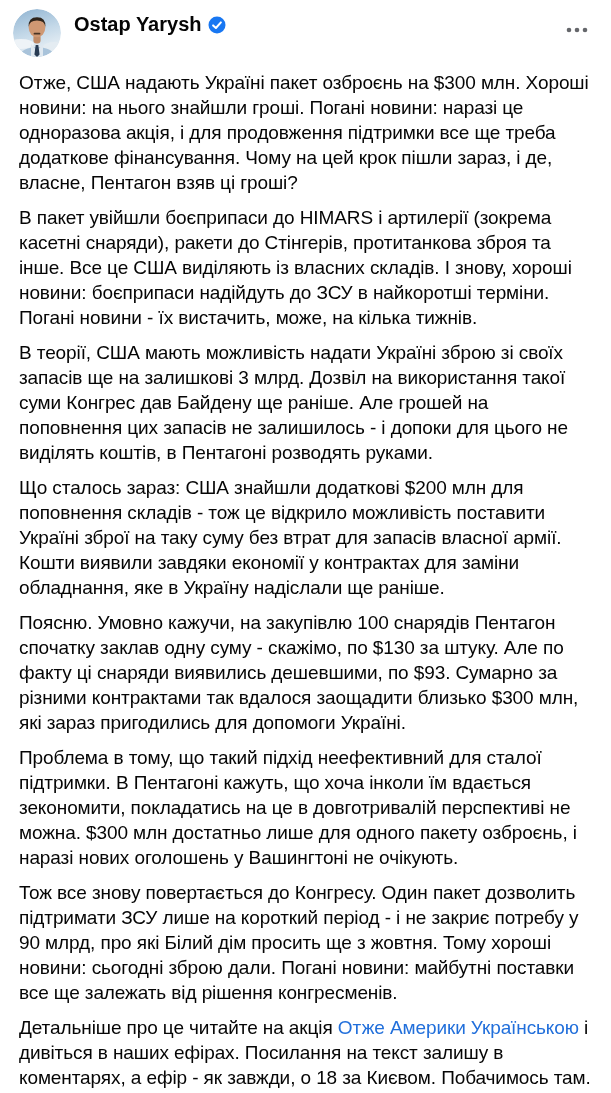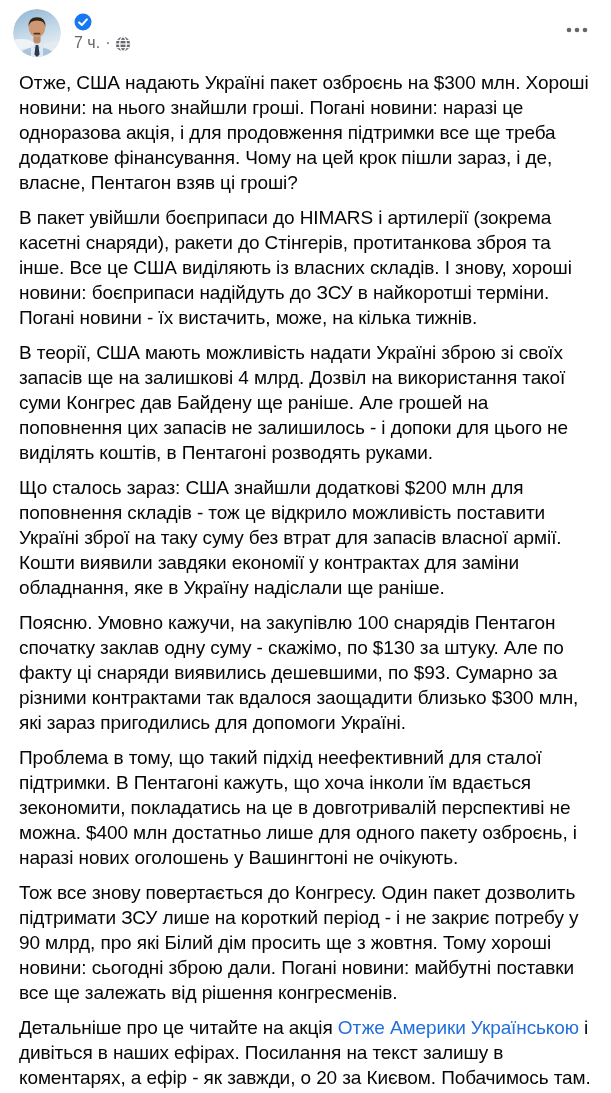--- a/index.html
+++ b/index.html
@@ -77,55 +77,43 @@
           <rect x="20.4" y="25.5" width="7.2" height="9" rx="3.2" fill="#c08a66"></rect>
           <ellipse cx="24" cy="18.5" rx="8.3" ry="9.8" fill="#cf9873"></ellipse>
           <rect x="20.6" y="23.8" width="6.8" height="1.7" rx="0.85" fill="#4a3425"></rect>
           <path d="M15.6 18 Q15 8.2 24 8.2 Q33 8.2 32.4 18 Q31.6 11.6 24 11.6 Q16.4 11.6 15.6 18 Z" fill="#2e241b"></path>
         </g>
       </svg>
     </span>
 
     <div class="meta">
       <div class="name-row">
+        <span class="author">Ostap Yarysh</span>
         <span class="badge">
           <svg width="18" height="18" viewBox="0 0 18 18">
             <circle cx="9" cy="9" r="8.5" fill="#1877F2"></circle>
             <path d="M5.1 9.4 L7.9 12 L12.9 6.4" fill="none" stroke="#ffffff" stroke-width="2" stroke-linecap="round" stroke-linejoin="round"></path>
-          </svg>
-        </span>
-      </div>
-      <div class="sub-row">
-        <span class="timestamp">7 ч.</span>
-        <span>·</span>
-        <span class="globe">
-          <svg width="16" height="16" viewBox="0 0 16 16">
-            <circle cx="8" cy="8" r="7.2" fill="currentColor"></circle>
-            <ellipse cx="8" cy="8" rx="3.3" ry="7.2" fill="none" stroke="#ffffff" stroke-width="1.3"></ellipse>
-            <line x1="0.8" y1="8" x2="15.2" y2="8" stroke="#ffffff" stroke-width="1.3"></line>
-            <line x1="1.6" y1="4.4" x2="14.4" y2="4.4" stroke="#ffffff" stroke-width="1.1"></line>
-            <line x1="1.6" y1="11.6" x2="14.4" y2="11.6" stroke="#ffffff" stroke-width="1.1"></line>
           </svg>
         </span>
       </div>
     </div>
 
     <button class="more-btn" aria-label="More options">
       <svg width="24" height="10" viewBox="0 0 24 10">
         <circle cx="4" cy="5" r="2.3" fill="currentColor"></circle>
         <circle cx="12" cy="5" r="2.3" fill="currentColor"></circle>
         <circle cx="20" cy="5" r="2.3" fill="currentColor"></circle>
       </svg>
     </button>
   </div>
 
   <div class="body">
     <p>Отже, США надають Україні пакет озброєнь на $300 млн. Хороші новини: на нього знайшли гроші. Погані новини: наразі це одноразова акція, і для продовження підтримки все ще треба додаткове фінансування. Чому на цей крок пішли зараз, і де, власне, Пентагон взяв ці гроші?</p>
     <p>В пакет увійшли боєприпаси до HIMARS і артилерії (зокрема касетні снаряди), ракети до Стінгерів, протитанкова зброя та інше. Все це США виділяють із власних складів. І знову, хороші новини: боєприпаси надійдуть до ЗСУ в найкоротші терміни. Погані новини - їх вистачить, може, на кілька тижнів.</p>
-    <p>В теорії, США мають можливість надати Україні зброю зі своїх запасів ще на залишкові 4 млрд. Дозвіл на використання такої суми Конгрес дав Байдену ще раніше. Але грошей на поповнення цих запасів не залишилось - і допоки для цього не виділять коштів, в Пентагоні розводять руками.</p>
+    <p>В теорії, США мають можливість надати Україні зброю зі своїх запасів ще на залишкові 3 млрд. Дозвіл на використання такої суми Конгрес дав Байдену ще раніше. Але грошей на поповнення цих запасів не залишилось - і допоки для цього не виділять коштів, в Пентагоні розводять руками.</p>
     <p>Що сталось зараз: США знайшли додаткові $200 млн для поповнення складів - тож це відкрило можливість поставити Україні зброї на таку суму без втрат для запасів власної армії. Кошти виявили завдяки економії у контрактах для заміни обладнання, яке в Україну надіслали ще раніше.</p>
     <p>Поясню. Умовно кажучи, на закупівлю 100 снарядів Пентагон спочатку заклав одну суму - скажімо, по $130 за штуку. Але по факту ці снаряди виявились дешевшими, по $93. Сумарно за різними контрактами так вдалося заощадити близько $300 млн, які зараз пригодились для допомоги Україні.</p>
-    <p>Проблема в тому, що такий підхід неефективний для сталої підтримки. В Пентагоні кажуть, що хоча інколи їм вдається зекономити, покладатись на це в довготривалій перспективі не можна. $400 млн достатньо лише для одного пакету озброєнь, і наразі нових оголошень у Вашингтоні не очікують.</p>
+    <p>Проблема в тому, що такий підхід неефективний для сталої підтримки. В Пентагоні кажуть, що хоча інколи їм вдається зекономити, покладатись на це в довготривалій перспективі не можна. $300 млн достатньо лише для одного пакету озброєнь, і наразі нових оголошень у Вашингтоні не очікують.</p>
     <p>Тож все знову повертається до Конгресу. Один пакет дозволить підтримати ЗСУ лише на короткий період - і не закриє потребу у 90 млрд, про які Білий дім просить ще з жовтня. Тому хороші новини: сьогодні зброю дали. Погані новини: майбутні поставки все ще залежать від рішення конгресменів.</p>
-    <p><span>Детальніше про це читайте на акція </span><a class="entity-link">Отже Америки Українською</a><span> і дивіться в наших ефірах. Посилання на текст залишу в коментарях, а ефір - як завжди, о 20 за Києвом. Побачимось там.</span></p>
+    <p><span>Детальніше про це читайте на акція </span><a class="entity-link">Отже Америки Українською</a><span> і дивіться в наших ефірах. Посилання на текст залишу в коментарях, а ефір - як завжди, о 18 за Києвом. Побачимось там.</span></p>
   </div>
 
 </div>
 
 </body></html>

